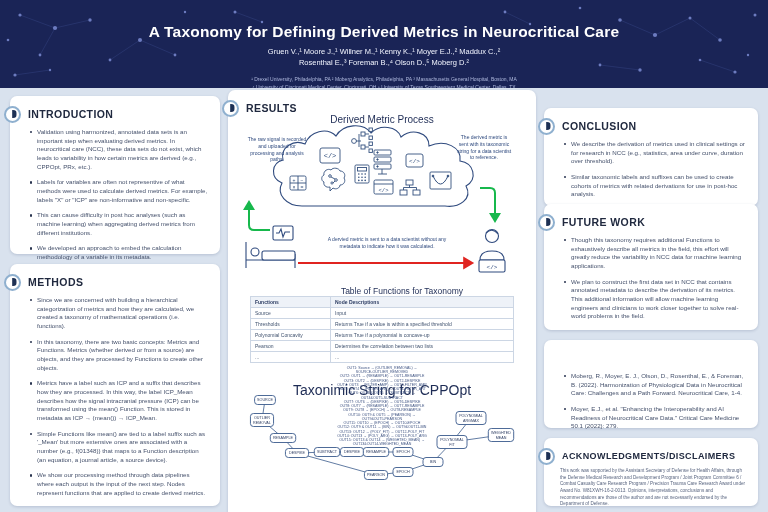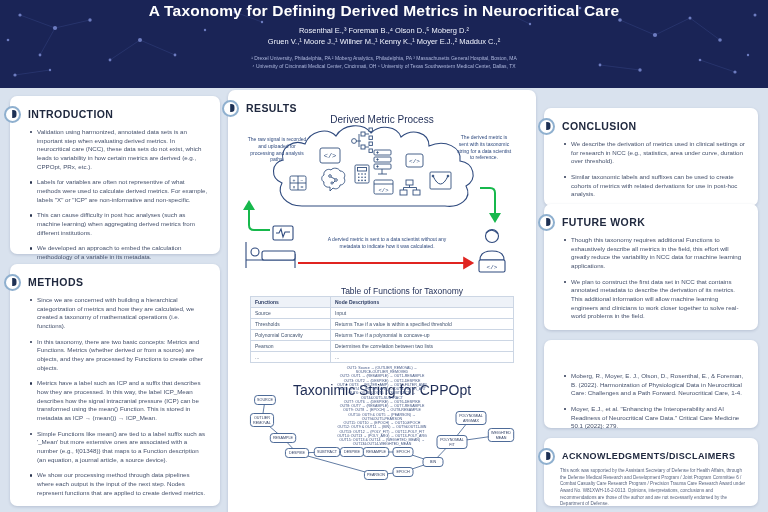--- a/index.html
+++ b/index.html
@@ -3,21 +3,21 @@
 <meta charset="utf-8">
 <style>
   * { margin:0; padding:0; box-sizing:border-box; }
   html,body { width:768px; height:512px; overflow:hidden; }
   body { font-family:"Liberation Sans", sans-serif; background:#d9e2ee; position:relative; }
 
   
   .poster-header { position:absolute; top:0; left:0; width:768px; height:88px; background:#1a2456; color:#fff; overflow:hidden; }
   .constellation { position:absolute; inset:0; }
   .hdr-content { position:relative; text-align:center; z-index:2; }
-  .poster-title { margin-top:2px; font-size:15.5px; font-weight:bold; letter-spacing:.2px; }
+  .poster-title { margin-top:23px; font-size:15.5px; font-weight:bold; letter-spacing:.2px; }
   .authors { margin-top:6px; font-size:7.5px; line-height:1.45; color:#f2f5ff; }
   .affils { margin-top:6px; font-size:5px; line-height:1.6; color:#aeb8dd; }
 
   
   .card { position:absolute; background:#ffffff; border-radius:7px; box-shadow:0 1px 3px rgba(30,45,90,.18); }
   .card-head { position:absolute; top:8px; left:8px; right:8px; height:20px; display:flex; align-items:center; }
   .sec-icon { position:relative; width:17px; height:17px; border:2px solid #8fb0cf; border-radius:50%; background:#fff; margin-left:-14px; flex:0 0 auto; }
   .sec-icon .half { position:absolute; left:2.5px; top:2.5px; width:8px; height:8px; background:#1d3054; border-radius:50%; clip-path:inset(0 0 0 46%); }
   .sec-title { margin-left:7px; font-size:10.5px; font-weight:bold; color:#20293f; letter-spacing:.4px; }
   .bullets { position:absolute; left:20px; right:12px; list-style:none; }
@@ -106,22 +106,22 @@
         <circle cx="580" cy="8" r="1.3"></circle>
         <circle cx="755" cy="15" r="1.5"></circle>
       <circle cx="8" cy="40" r="1.3"></circle>
         <circle cx="185" cy="12" r="1.2"></circle>
         <circle cx="748" cy="55" r="1.2"></circle>
     </g>
   </svg>
   <div class="hdr-content">
     <div class="poster-title">A Taxonomy for Defining Derived Metrics in Neurocritical Care</div>
     <div class="authors">
+      <div>Gruen V.,¹   Moore J.,¹   Willner M.,¹   Kenny K.,¹   Moyer E.J.,²   Maddux C.,²</div>
       <div>Rosenthal E.,³   Foreman B.,⁴   Olson D.,⁵   Moberg D.²</div>
-      <div>Gruen V.,¹   Moore J.,¹   Willner M.,¹   Kenny K.,¹   Moyer E.J.,²   Maddux C.,²</div>
     </div>
     <div class="affils">
       <div>¹ Drexel University, Philadelphia, PA     ² Moberg Analytics, Philadelphia, PA     ³ Massachusetts General Hospital, Boston, MA</div>
       <div>⁴ University of Cincinnati Medical Center, Cincinnati, OH     ⁵ University of Texas Southwestern Medical Center, Dallas, TX</div>
     </div>
   </div>
 </div>
 
 <div class="card" id="card-intro">
   <div class="card-head">

